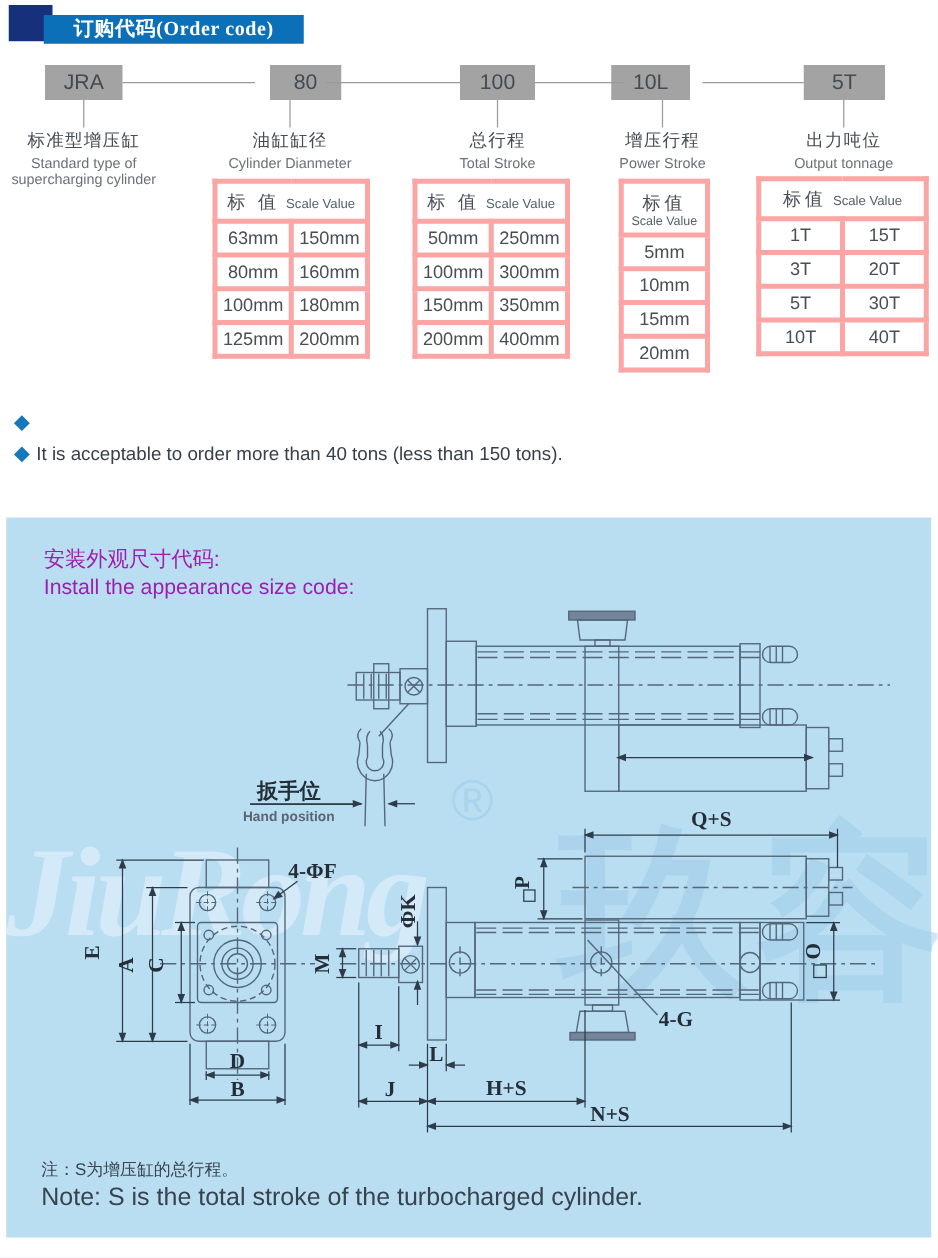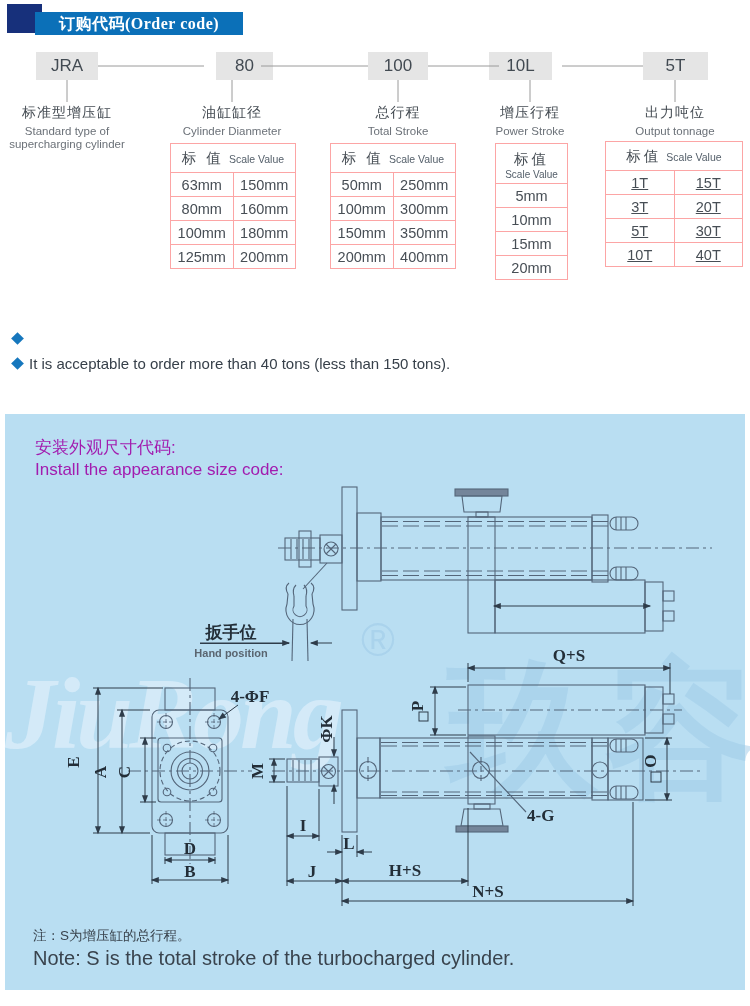--- a/index.html
+++ b/index.html
@@ -2,39 +2,39 @@
 <html><head>
 <meta charset="utf-8">
 <style>
   html,body{margin:0;padding:0;background:#ffffff;}
   .page{position:relative;width:750px;height:1006px;background:#ffffff;overflow:hidden;
         font-family:"Liberation Sans",sans-serif;}
   .hdr-navy{position:absolute;left:7px;top:4px;width:35px;height:29px;background:#17307b;}
   .hdr-banner{position:absolute;left:35px;top:12px;width:208px;height:23px;background:#0b70b8;
       color:#fff;font-family:"Liberation Serif",serif;font-weight:bold;font-size:16px;
       line-height:23px;text-align:center;letter-spacing:.5px;}
-  .code-box{position:absolute;top:52px;height:28px;background:#e5e5e5;color:#424a52;
+  .code-box{position:absolute;top:52px;height:28px;background:#a3a3a3;color:#424a52;
       font-size:17px;line-height:28px;text-align:center;}
   .cb0{left:36px;width:62px}.cb1{left:216px;width:57px}.cb2{left:368px;width:60px}
   .cb3{left:489px;width:63px}.cb4{left:643px;width:65px}
   .seg-label{position:absolute;top:104px;text-align:center;}
   .sl0{left:7px;width:120px}.sl1{left:162px;width:140px}.sl2{left:338px;width:120px}
   .sl3{left:470px;width:120px}.sl4{left:610px;width:130px}
   .seg-label .cn{font-size:14px;color:#454c53;letter-spacing:1px;}
   .seg-label .en{font-size:11.5px;color:#6b7178;line-height:13px;margin-top:3px;}
   table.vt{position:absolute;border-collapse:collapse;table-layout:fixed;color:#474e55;text-align:center;background:#fff;}
-  table.vt th,table.vt td{border:1px solid #fca5a5;padding:0;}
+  table.vt th,table.vt td{border:4px solid #fca5a5;padding:0;}
   table.vt td{font-size:14.5px;height:23px;}
   .vt1{left:170px;top:143px;width:126px}
   .vt2{left:330px;top:143px;width:126px}
   .vt3{left:495px;top:143px;width:73px}
   .vt4{left:605px;top:141px;width:138px}
   .vt th{font-weight:normal;height:28px;}
   .vt3 th{height:39px;}
-  .vt4 td{height:24px;text-decoration:underline;}
+  .vt4 td{height:24px;}
   .th-cn{font-size:14.5px;letter-spacing:3px;margin-right:5px;}
   .th-en{font-size:10.5px;color:#55606b;letter-spacing:0;}
   .vt3 .th-cn{display:block;margin:2px 0 0 0;}
   .vt3 .th-en{display:block;font-size:10px;}
   .diamond{position:absolute;width:9px;height:9px;background:#1677bd;transform:rotate(45deg);}
   .dm1{left:13px;top:334px}.dm2{left:13px;top:359px}
   .bullet{position:absolute;left:29px;color:#37404a;font-size:15px;white-space:nowrap;}
   .bl-cn{top:330px}.bl-en1{top:355px}.bl-en2{top:376px}
   .panel{position:absolute;left:5px;top:414px;width:740px;height:576px;background:#b9def2;}
   .p-title{position:absolute;left:35px;color:#a21caf;font-size:17px;}

